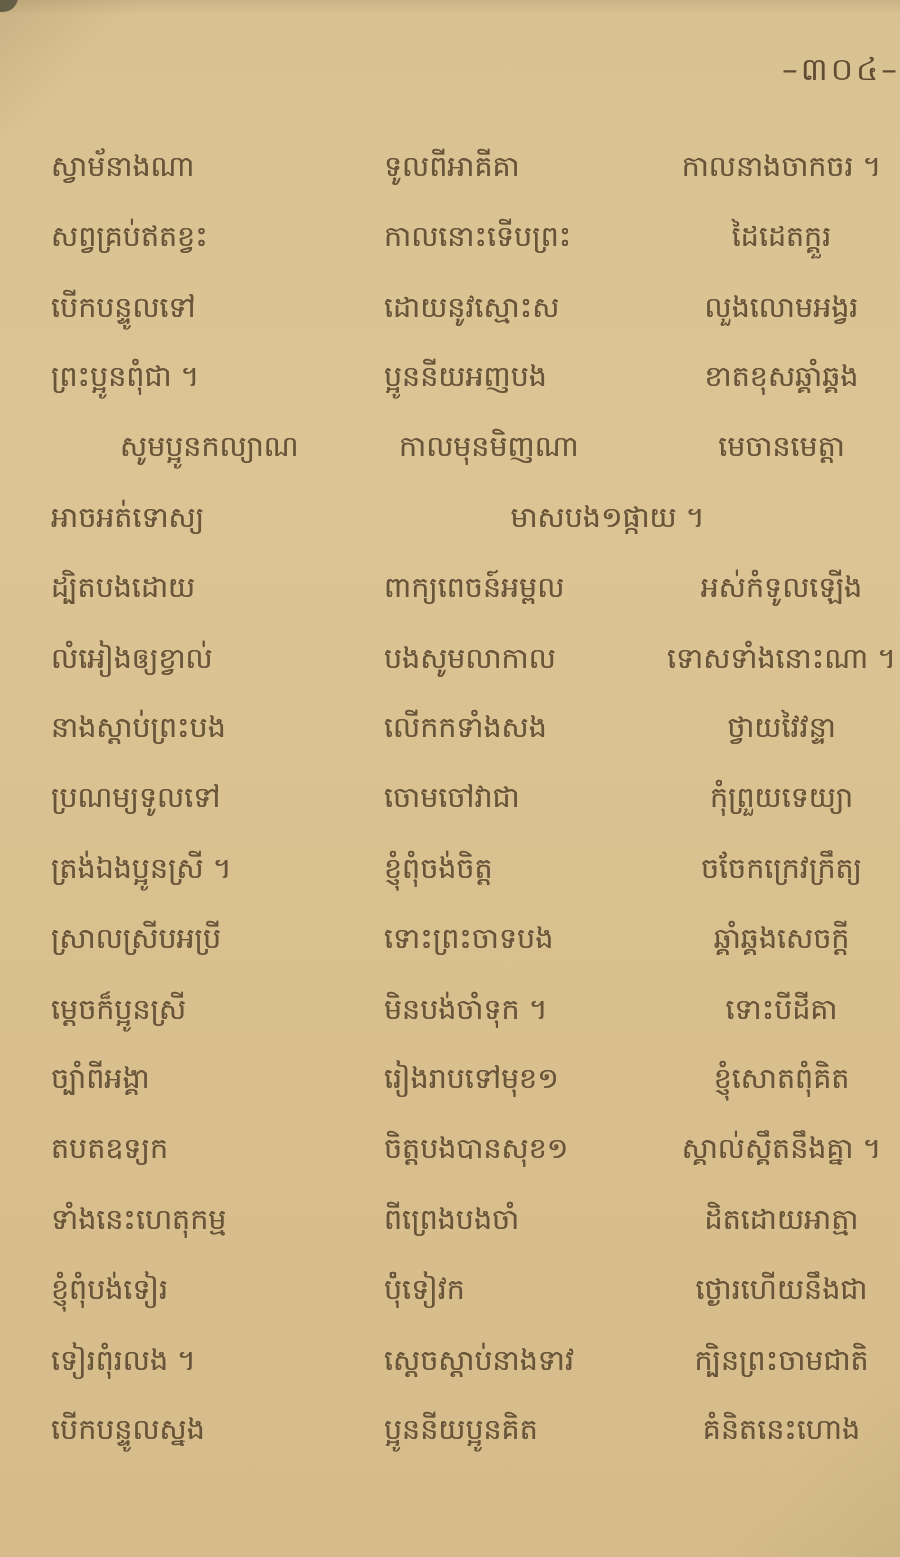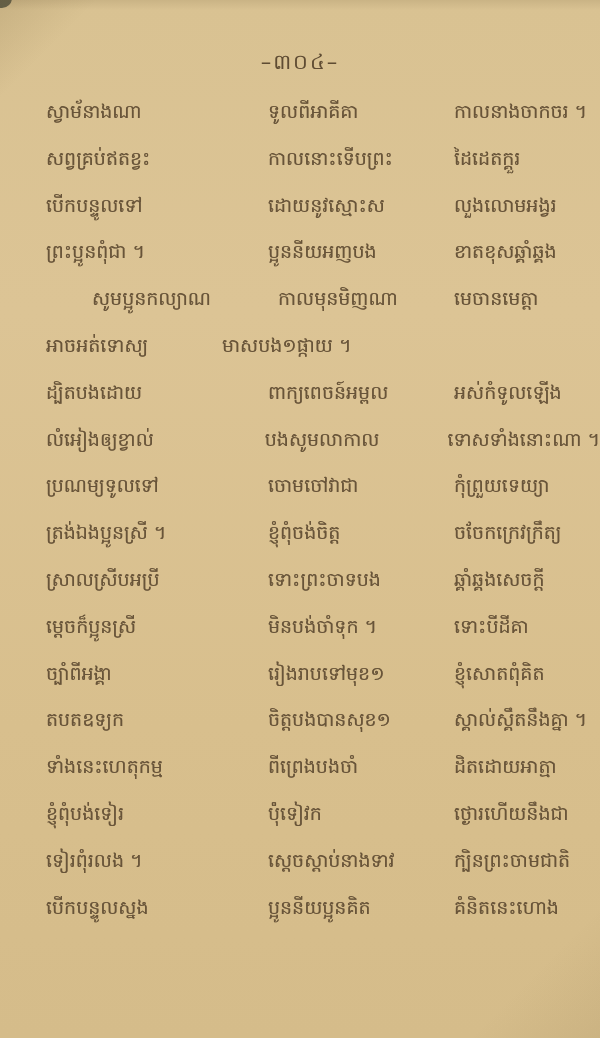--- a/index.html
+++ b/index.html
@@ -21,46 +21,46 @@
   }
   .corner-artifact {
     position:absolute; top:-6px; left:-6px; width:18px; height:14px;
     background:#4a4a38; border-radius:0 0 10px 0; opacity:.8;
   }
   .edge-shade-top {
     position:absolute; top:0; left:0; right:0; height:10px;
     background:linear-gradient(180deg, rgba(110,90,55,.14), rgba(110,90,55,0));
   }
   .page-number {
-    position:absolute; top:48px; left:0; width:100%;
-    text-align:center;
+    position:absolute; top:32px; left:0; width:100%;
+    text-align:right;
     font-size:21px;
     letter-spacing:2px;
     color:#5f4c33;
   }
   .verse-grid {
     position:absolute; top:100px; left:0; right:0;
   }
   .verse-row {
     display:flex;
     align-items:flex-start;
     height:46.8px;
-    padding-left:46px;
+    padding-left:34px;
     box-sizing:border-box;
   }
   .verse-cell {
     font-size:19px;
     line-height:1.25;
     white-space:nowrap;
     color:#685439;
     text-shadow:0 0 .4px rgba(104,84,57,.55);
   }
   .col-0 { width:176px; }
   .col-1 { width:186px;margin-left:46px; }
-  .col-2 { flex:1; }
+  .col-2 { flex:1;text-align:center; }
 </style>
 </head>
 <body>
 
 <div class="page">
   <div class="corner-artifact"></div>
   <div class="edge-shade-top"></div>
 
   <div class="page-number">–៣០៤–</div>
 
@@ -96,20 +96,25 @@
     </div>
     <div class="verse-row">
       <span class="verse-cell col-0">ដ្បិតបងដោយ</span>
       <span class="verse-cell col-1">ពាក្យពេចន៍អម្ពល</span>
       <span class="verse-cell col-2">អស់កំទូលឡើង</span>
     </div>
     <div class="verse-row">
       <span class="verse-cell col-0">លំអៀងឲ្យខ្វាល់</span>
       <span class="verse-cell col-1">បងសូមលាកាល</span>
       <span class="verse-cell col-2">ទោសទាំងនោះណា ។</span>
+    </div>
+    <div class="verse-row">
+      <span class="verse-cell col-0">នាងស្ដាប់ព្រះបង</span>
+      <span class="verse-cell col-1">លើកកទាំងសង</span>
+      <span class="verse-cell col-2">ថ្វាយវៃវន្ទា</span>
     </div>
     <div class="verse-row">
       <span class="verse-cell col-0">ប្រណម្យទូលទៅ</span>
       <span class="verse-cell col-1">ចោមចៅវាជា</span>
       <span class="verse-cell col-2">កុំព្រួយទេយ្យា</span>
     </div>
     <div class="verse-row">
       <span class="verse-cell col-0">ត្រង់ឯងប្អូនស្រី ។</span>
       <span class="verse-cell col-1">ខ្ញុំពុំចង់ចិត្ត</span>
       <span class="verse-cell col-2">ចចែកក្រេវក្រឹត្យ</span>

